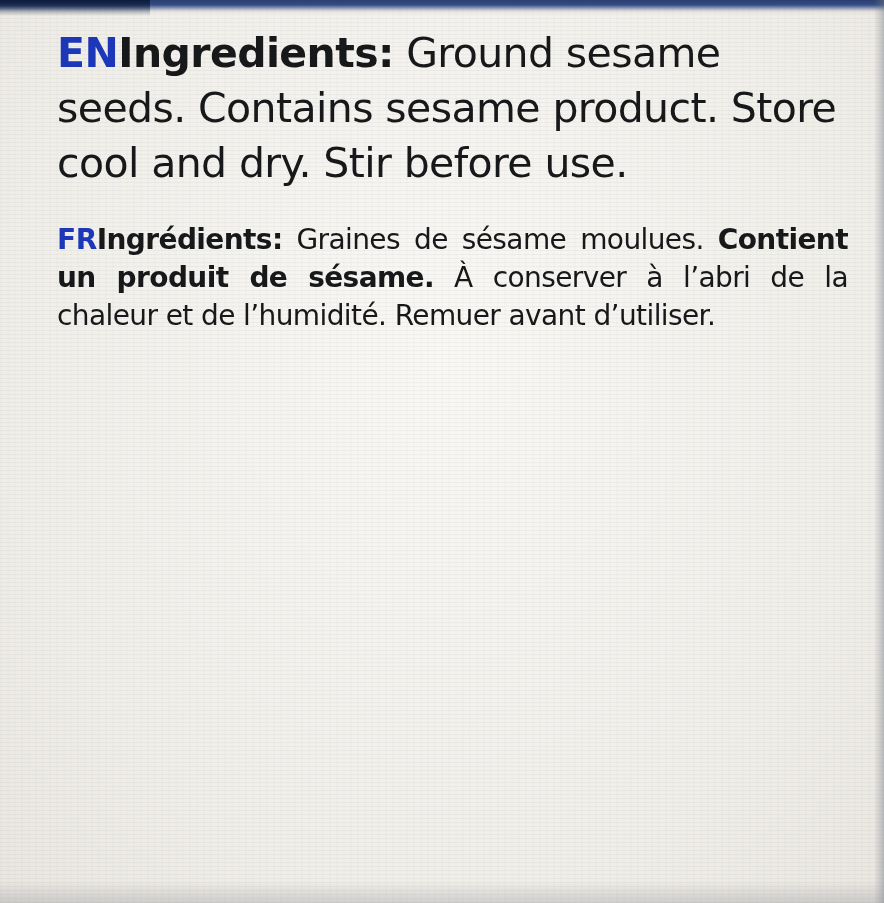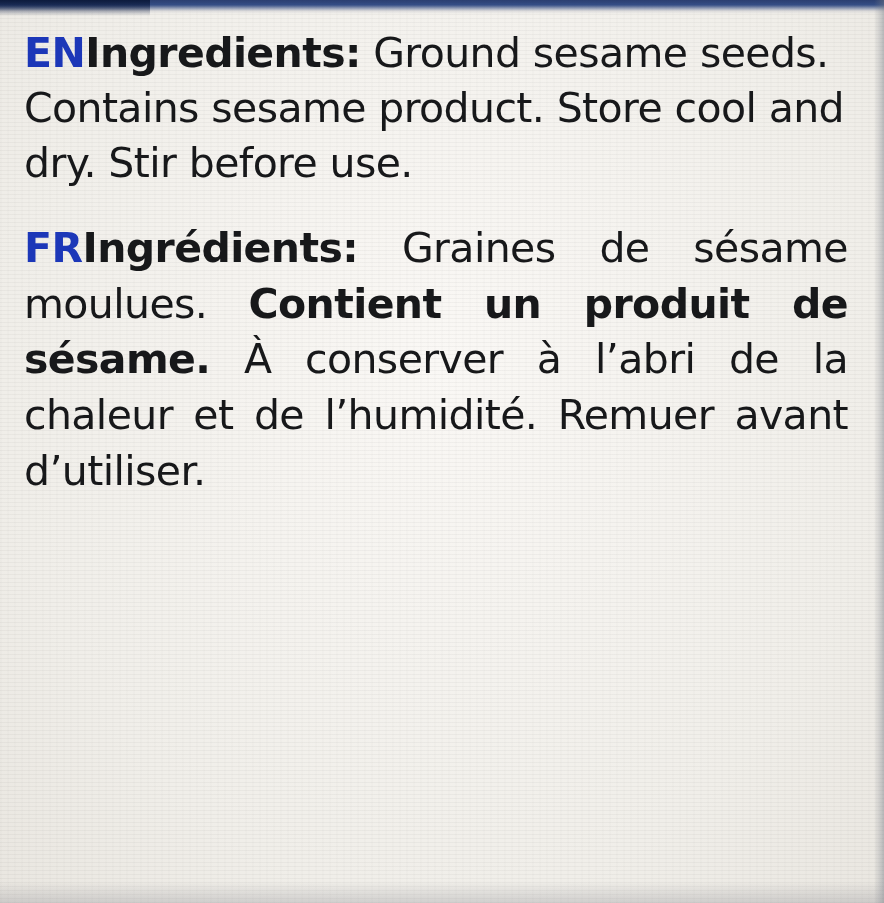--- a/index.html
+++ b/index.html
@@ -68,20 +68,21 @@
     bottom: 0; left: 0;
     width: 884px;
     height: 22px;
     background: linear-gradient(0deg, rgba(150,150,155,0.35) 0%, rgba(245,243,239,0) 100%);
   }
 
   .content {
     position: relative;
     padding: 26px 36px 0 24px;
     box-sizing: border-box;
+    margin-left: 33px;
   }
 
   .block {
     margin-bottom: 18px;
   }
 
   .lang-tag {
     color: #1c37b8;
     font-weight: bold;
     font-family: "DejaVu Sans", sans-serif;
@@ -105,21 +106,21 @@
   #block-en .para {
     text-align: left;
     font-size: 41px;
     line-height: 1.34;
   }
 
   
   #block-fr .para {
     text-align: justify;
     text-align-last: left;
-    font-size: 41px;
+    font-size: 28px;
     line-height: 1.36;
   }
   #block-fr {
     margin-top: 30px;
   }
 
   
   #block-ar {
     margin-top: 32px;
     direction: rtl;

